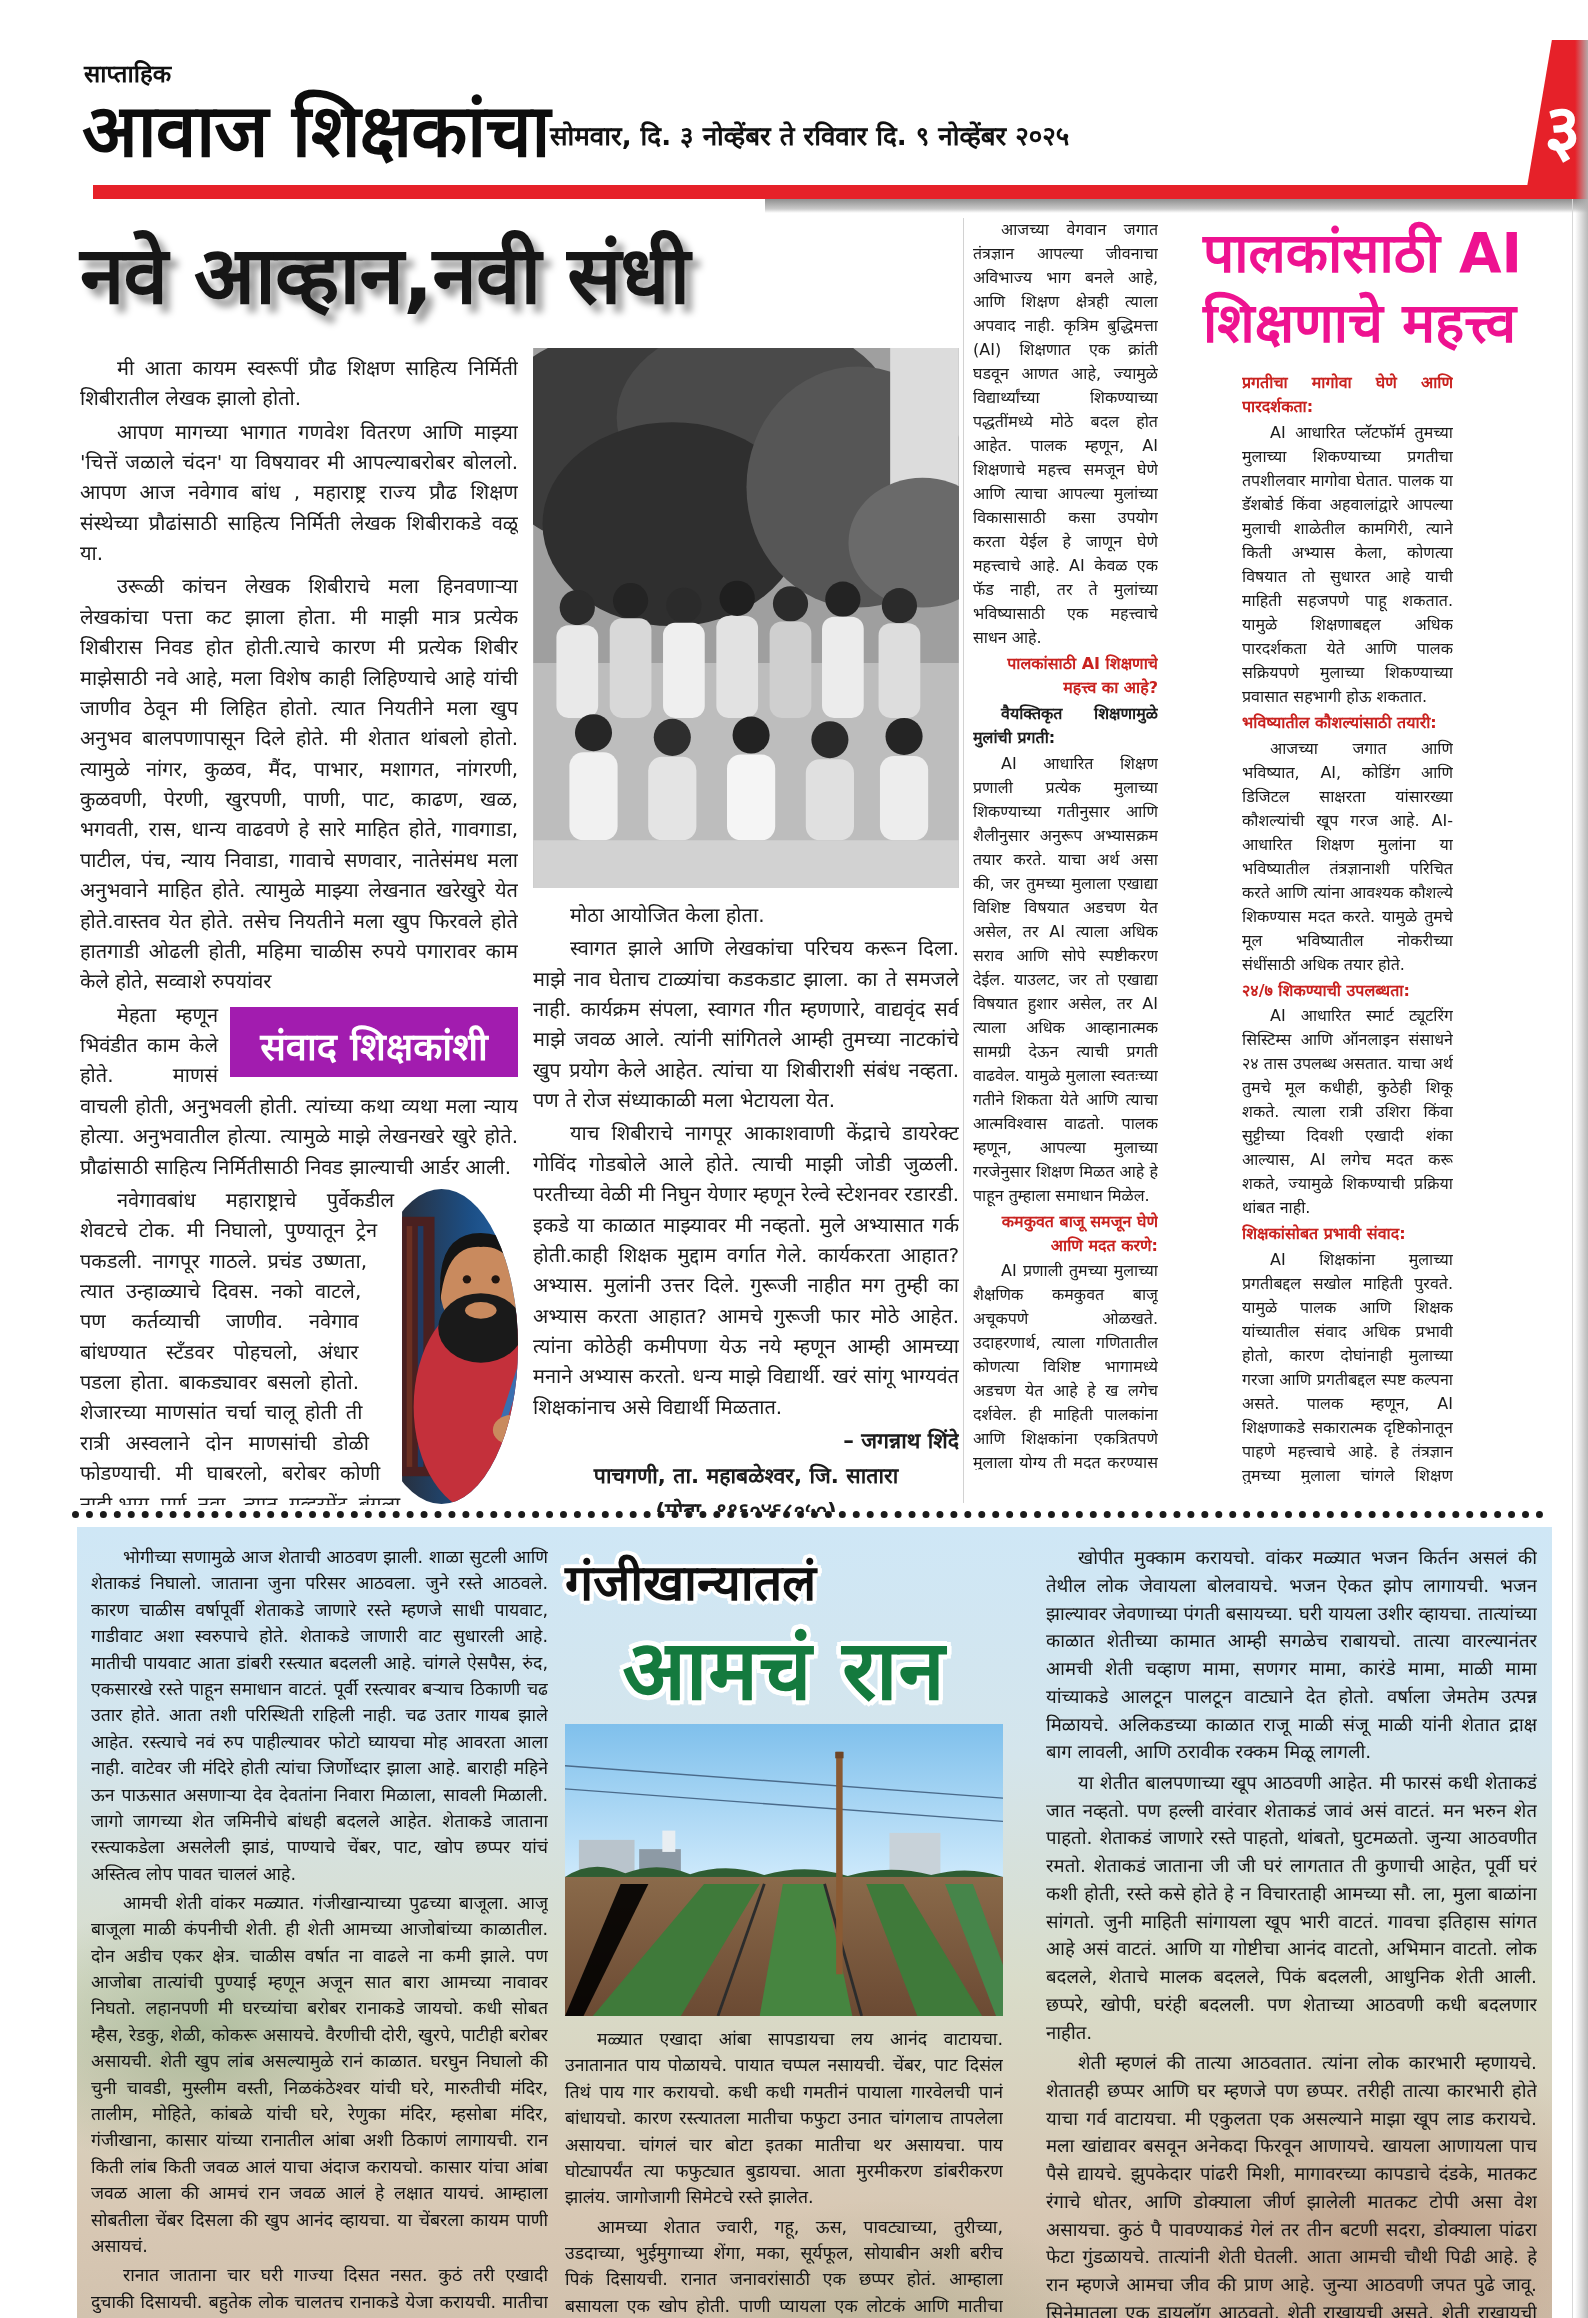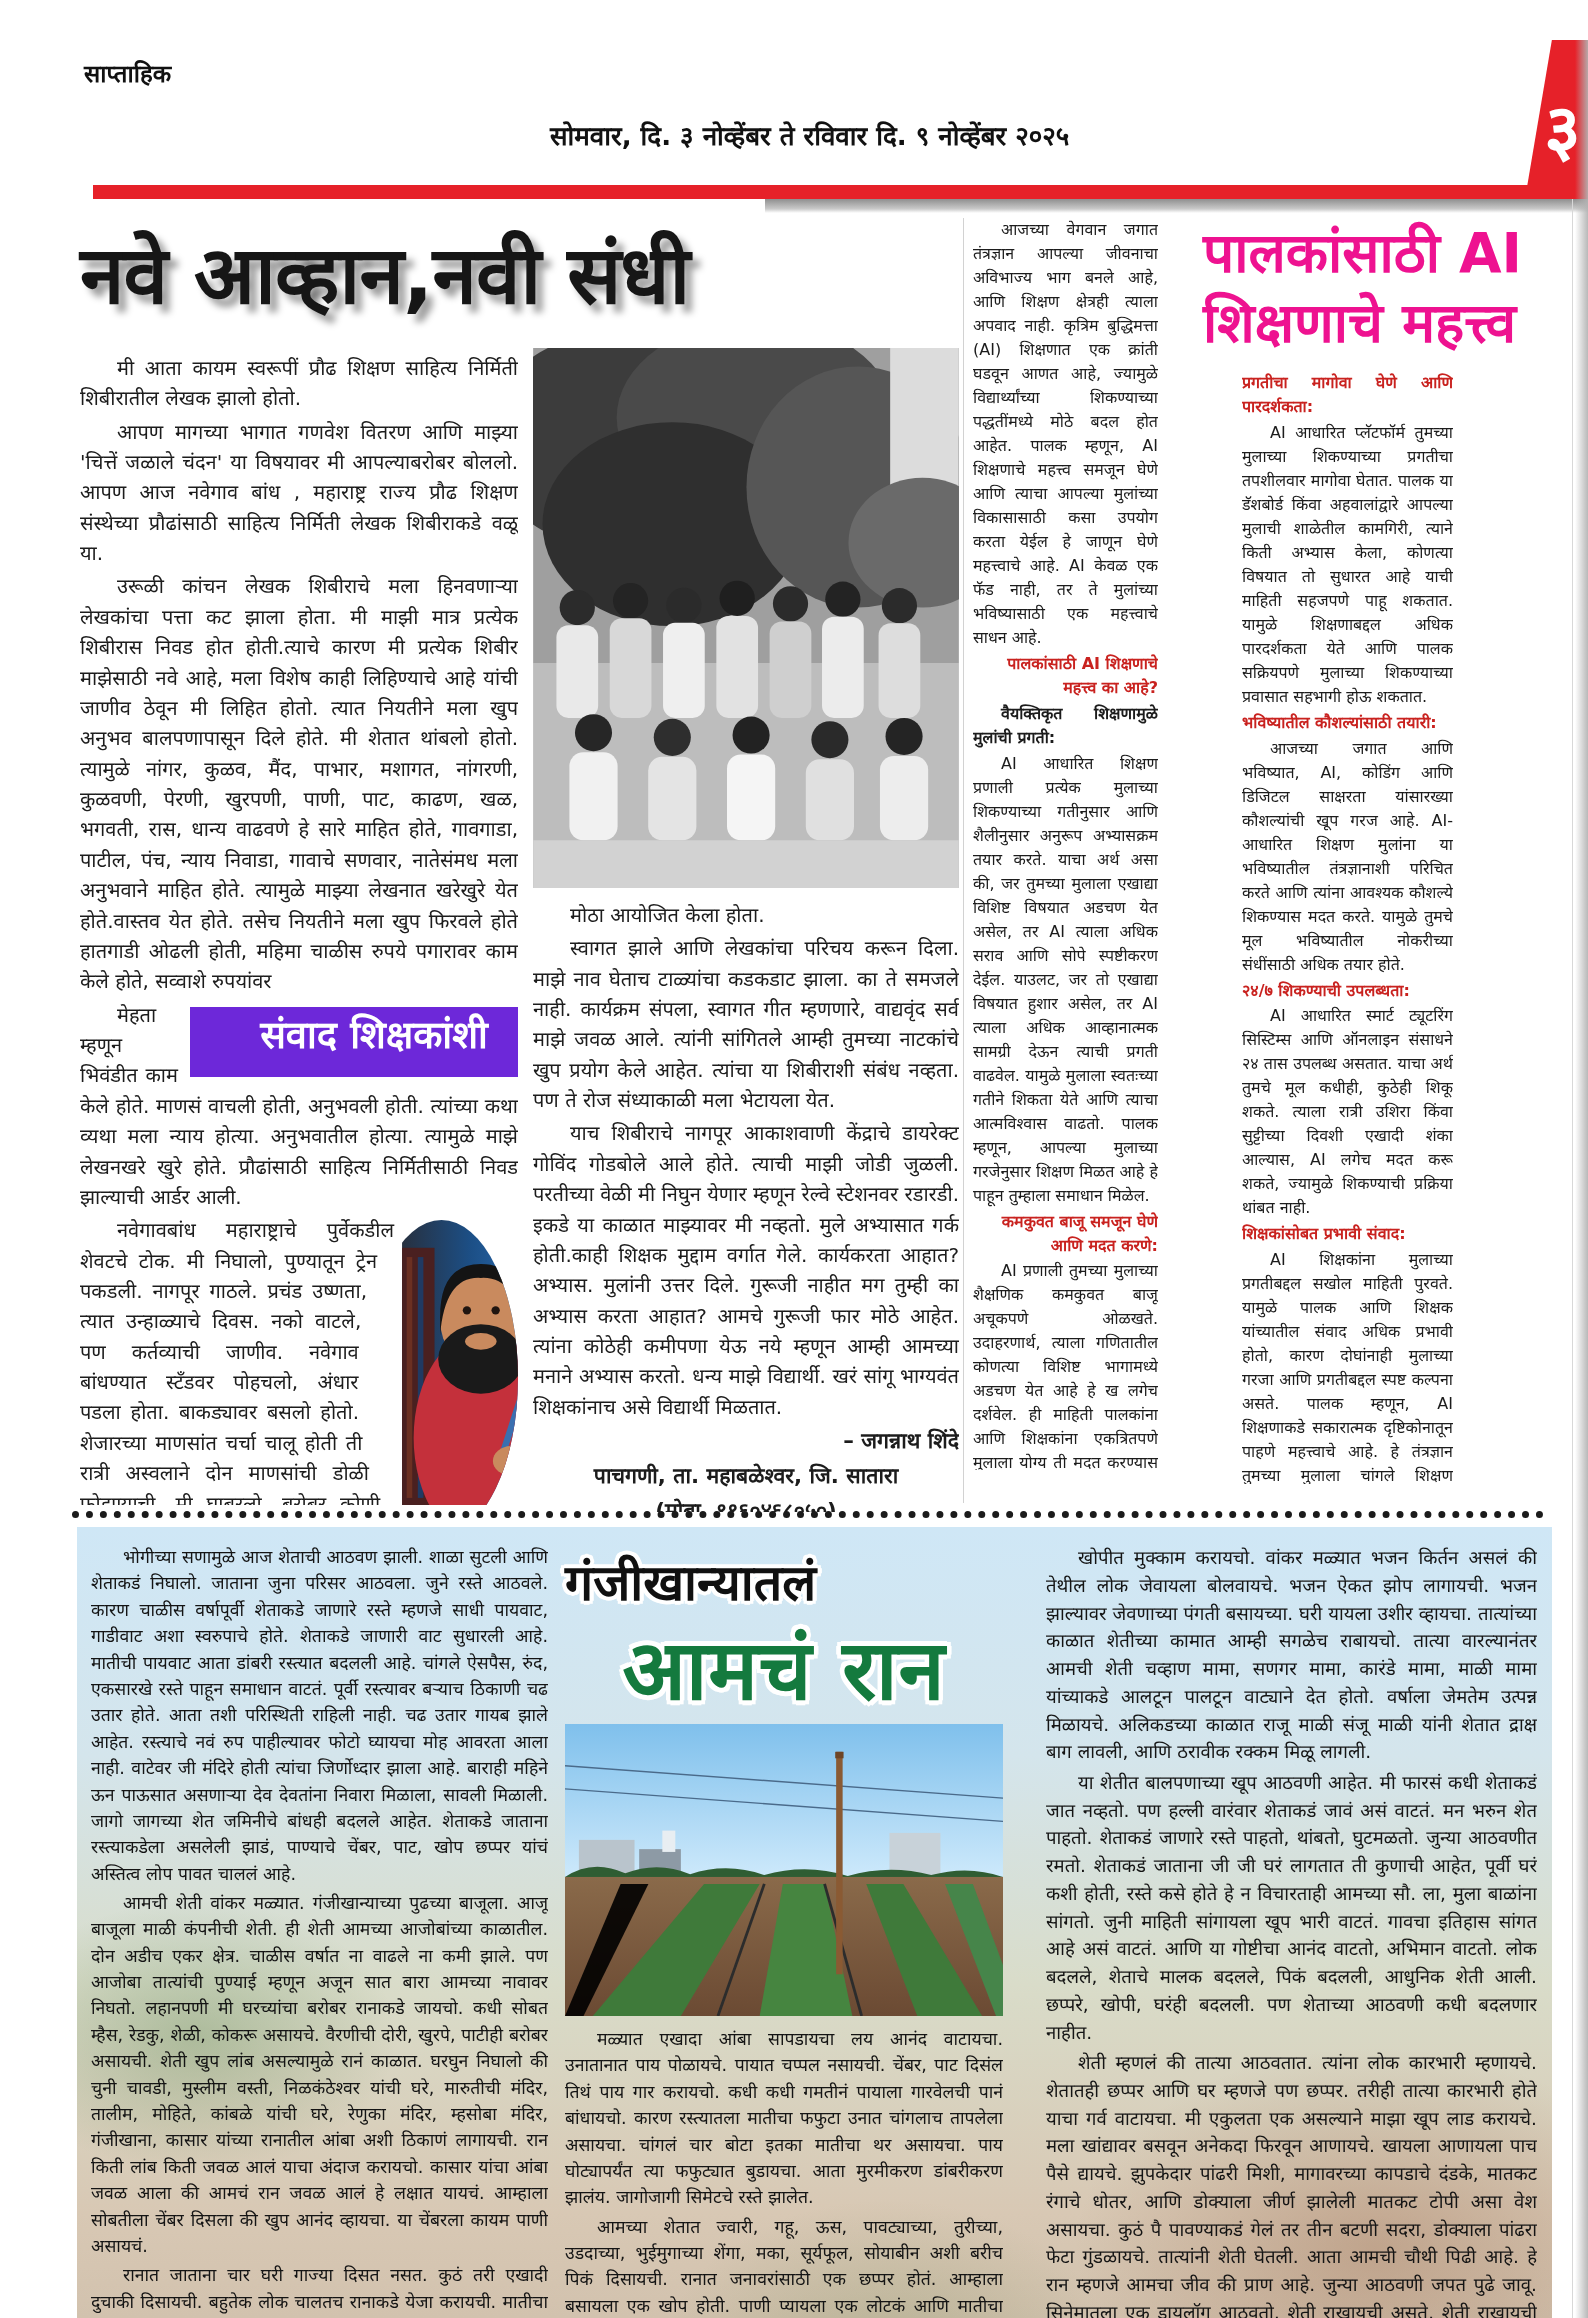--- a/index.html
+++ b/index.html
@@ -22,23 +22,23 @@
     background:linear-gradient(90deg,rgba(170,170,170,0) 0%,#b3b3b3 100%);}
   .scanline-right{position:absolute;right:16px;top:199px;bottom:56px;width:1.4px;background:#d8d8d8;}
 
   
   .headline{position:absolute;left:80px;top:217px;font-size:80px;font-weight:bold;color:#161616;
     white-space:nowrap;text-shadow:7.4px 8.3px 7.4px rgba(0,0,0,0.38);letter-spacing:-0.9px;}
   .col{position:absolute;text-align:justify;overflow:hidden;}
   .col p{margin:0 0 2.8px 0;text-indent:37px;}
   .col-left{left:80px;top:353px;width:438px;height:1152px;font-size:20px;line-height:1.52;}
   .col-mid{left:533px;top:348px;width:426px;height:1164px;font-size:20px;line-height:1.52;}
-  .float-capbox{float:right;width:288px;height:70px;margin:7.4px 0 8.3px 12px;background:#6d28d9;
-    color:#ffffff;display:flex;align-items:flex-start;justify-content:center;
-    font-size:38px;font-weight:bold;text-indent:0;padding-left:40px;}
+  .float-capbox{float:right;width:288px;height:70px;margin:7.4px 0 8.3px 12px;background:#a21caf;
+    color:#ffffff;display:flex;align-items:flex-end;justify-content:center;
+    font-size:38px;font-weight:bold;text-indent:0;}
   .float-oval{float:right;width:153px;height:315px;margin:4.6px 0 7.4px 12px;border-radius:50%;
     overflow:hidden;shape-outside:ellipse(77px 158px at 50% 50%);}
   .bw-photo{width:426px;height:540px;margin-bottom:12px;}
   .sign{font-weight:bold;text-align:right;text-indent:0 !important;font-size:21.3px;margin-top:3.7px;}
   .addr{font-weight:bold;text-align:center;text-indent:0 !important;font-size:21.3px;}
   .vline{position:absolute;left:963px;top:218px;height:1285px;width:0.9px;background:#d2d2d2;}
 
   
   .ai-colA{left:973px;top:218px;width:185px;height:1252px;font-size:16px;line-height:1.5;}
   .ai-colB{left:1242px;top:371px;width:211px;height:1113px;font-size:16px;line-height:1.5;}
@@ -70,20 +70,21 @@
     font-size:83px;font-weight:bold;color:#147a3e;letter-spacing:0.9px;
     text-shadow:-3.7px -3.7px 0 #fff,3.7px -3.7px 0 #fff,-3.7px 3.7px 0 #fff,3.7px 3.7px 0 #fff,0 4.6px 0 #fff,0 -4.6px 0 #fff,4.6px 0 0 #fff,-4.6px 0 0 #fff;}
   .field-photo{position:absolute;left:565px;top:1724px;width:438px;height:292px;}
 </style>
 </head>
 <body>
 
 <div id="page">
 
   <div class="weekly">साप्ताहिक</div>
+  <div class="masthead">आवाज शिक्षकांचा</div>
   <div class="dateline">सोमवार, दि. ३ नोव्हेंबर ते रविवार दि. ९ नोव्हेंबर २०२५</div>
   <div class="pageflag">
     <span>३</span>
   </div>
   <div class="redbar"></div>
   <div class="graybar"></div>
   <div class="edge-right"></div>
   <div class="scanline-right"></div>
 
   <div class="headline">नवे आव्हान,नवी संधी</div>

